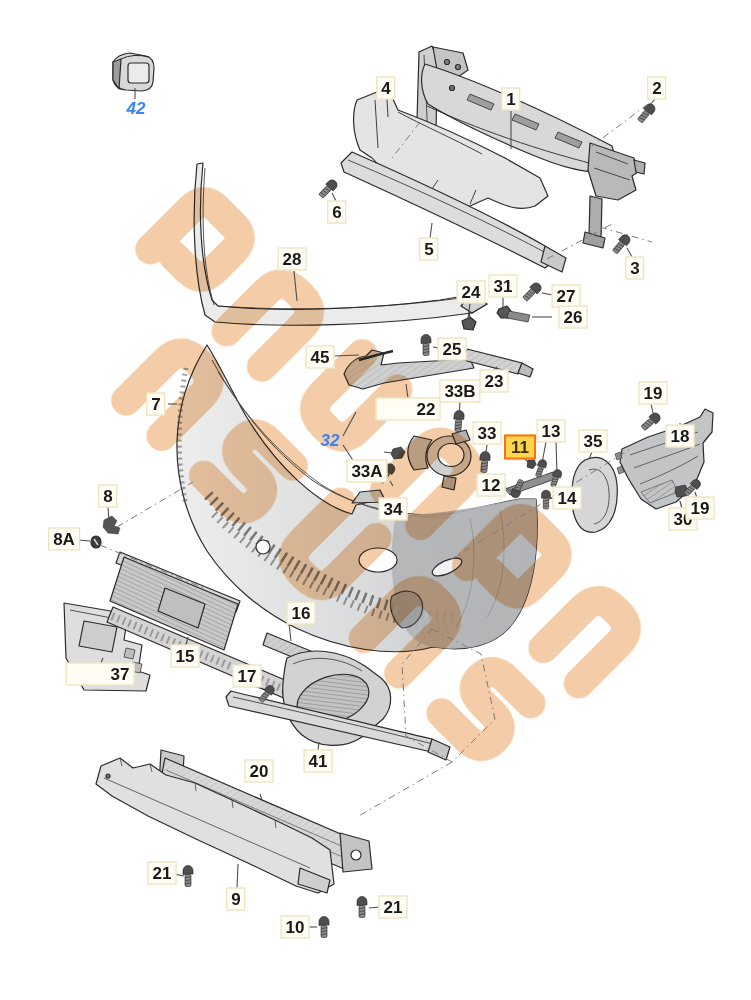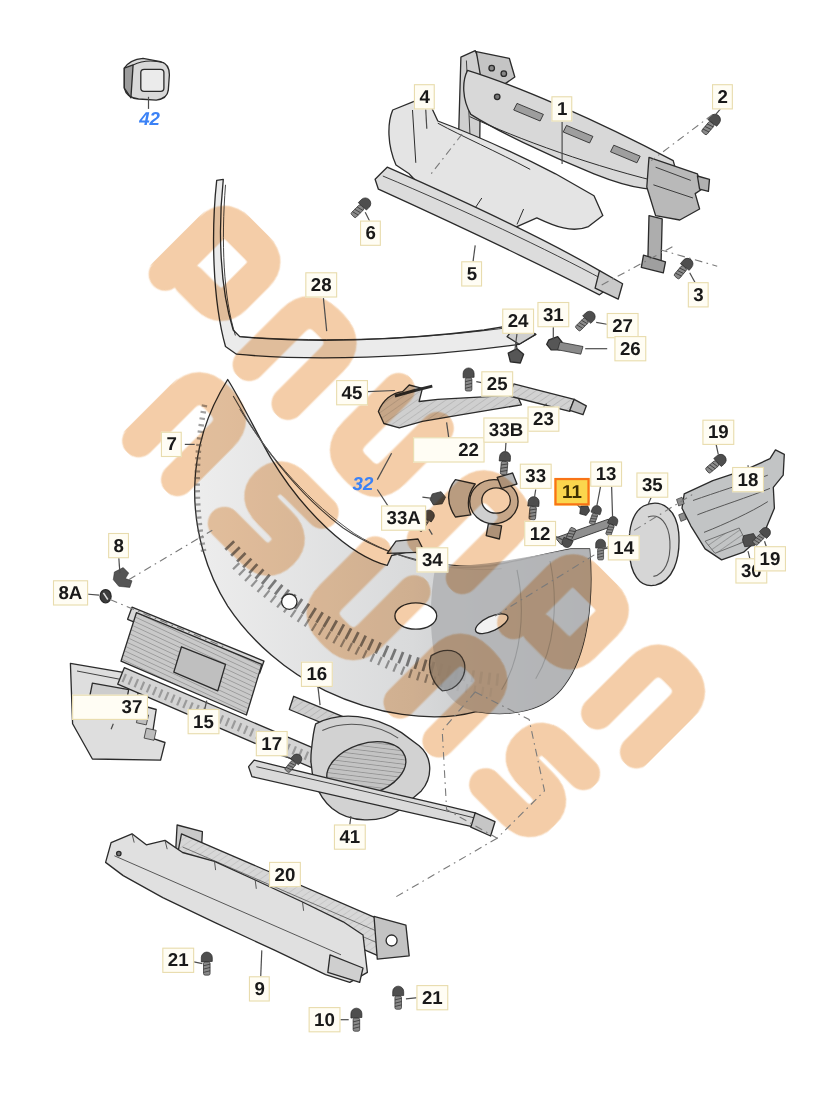--- a/index.html
+++ b/index.html
@@ -360,25 +360,25 @@
       <div class="callout" style="left: 551px; top: 431px; text-align: center;">13</div>
       <div class="callout" style="left: 593px; top: 441px;">35</div>
       <div class="callout" style="left: 491px; top: 485px;">12</div>
       <div class="callout" style="left: 567px; top: 498px;">14</div>
       <div class="callout" style="left: 653px; top: 393px;">19</div>
       <div class="callout" style="left: 680px; top: 436px;">18</div>
       <div class="callout" style="left: 683px; top: 519px;">30</div>
       <div class="callout" style="left: 700px; top: 508px;">19</div>
       <div class="callout" style="left: 108px; top: 496px;">8</div>
       <div class="callout" style="left: 64px; top: 539px; text-align: center;">8A</div>
-      <div class="callout" style="left: 100px; top: 643px; padding-left: 44px;">37</div>
+      <div class="callout" style="left: 100px; top: 674px; padding-left: 44px;">37</div>
       <div class="callout" style="left: 185px; top: 656px;">15</div>
-      <div class="callout" style="left: 288px; top: 613px;">16</div>
+      <div class="callout" style="left: 301px; top: 613px;">16</div>
       <div class="callout" style="left: 247px; top: 676px;">17</div>
       <div class="callout" style="left: 318px; top: 761px;">41</div>
-      <div class="callout" style="left: 259px; top: 795px;">20</div>
+      <div class="callout" style="left: 259px; top: 771px;">20</div>
       <div class="callout" style="left: 162px; top: 873px;">21</div>
       <div class="callout" style="left: 236px; top: 899px;">9</div>
       <div class="callout" style="left: 295px; top: 927px;">10</div>
       <div class="callout" style="left: 393px; top: 907px;">21</div>
     </div>
 
 </div>
 
 </body></html>

